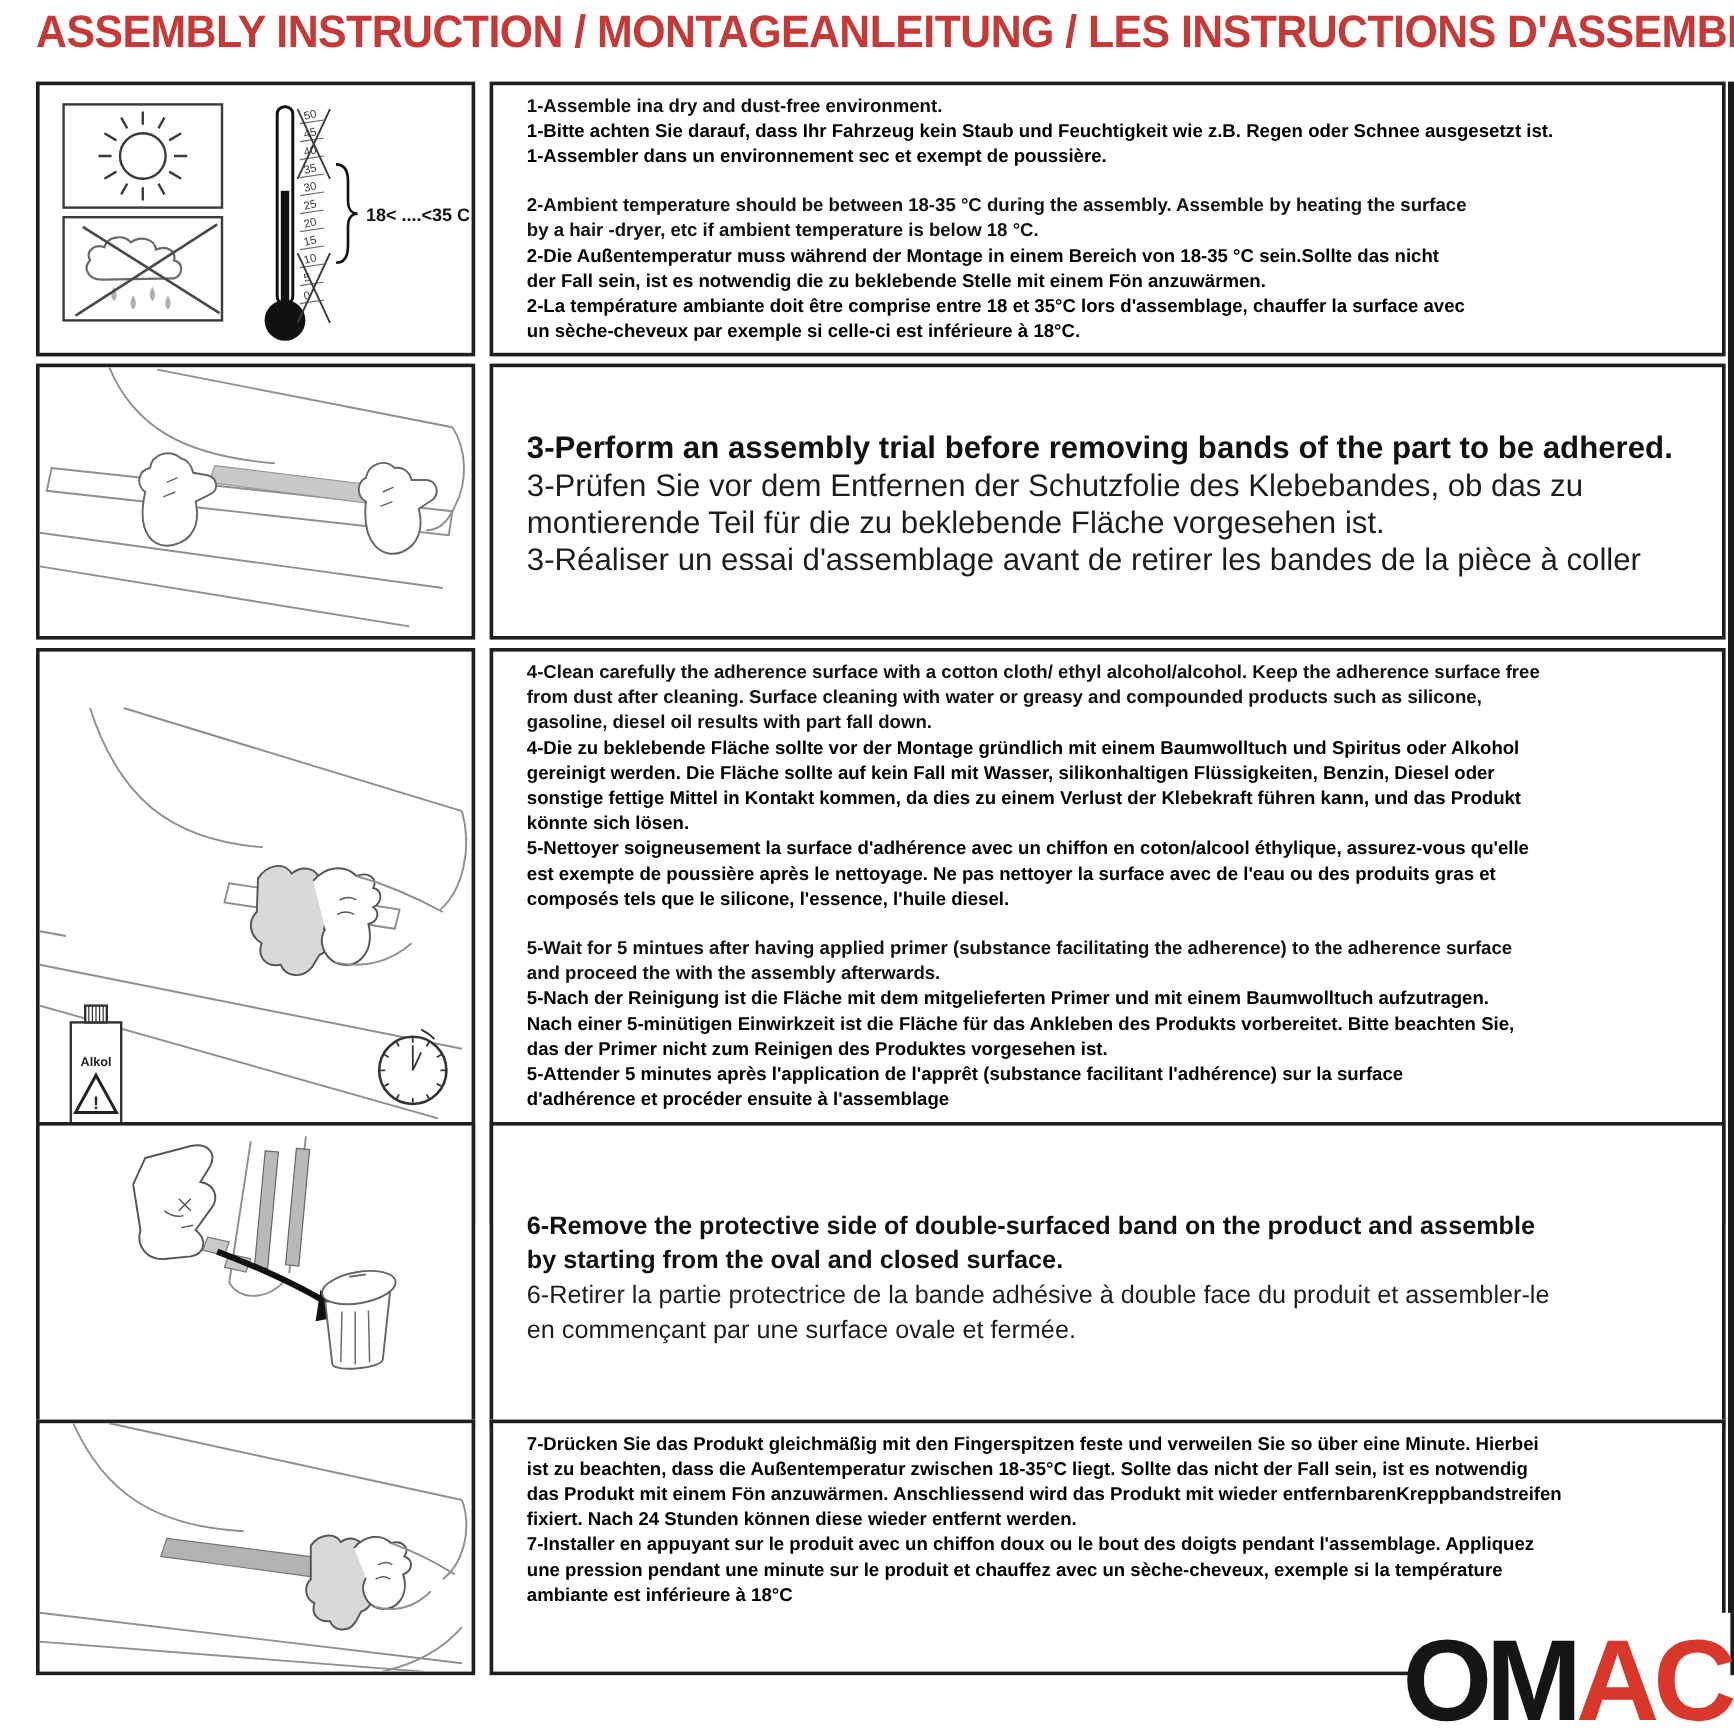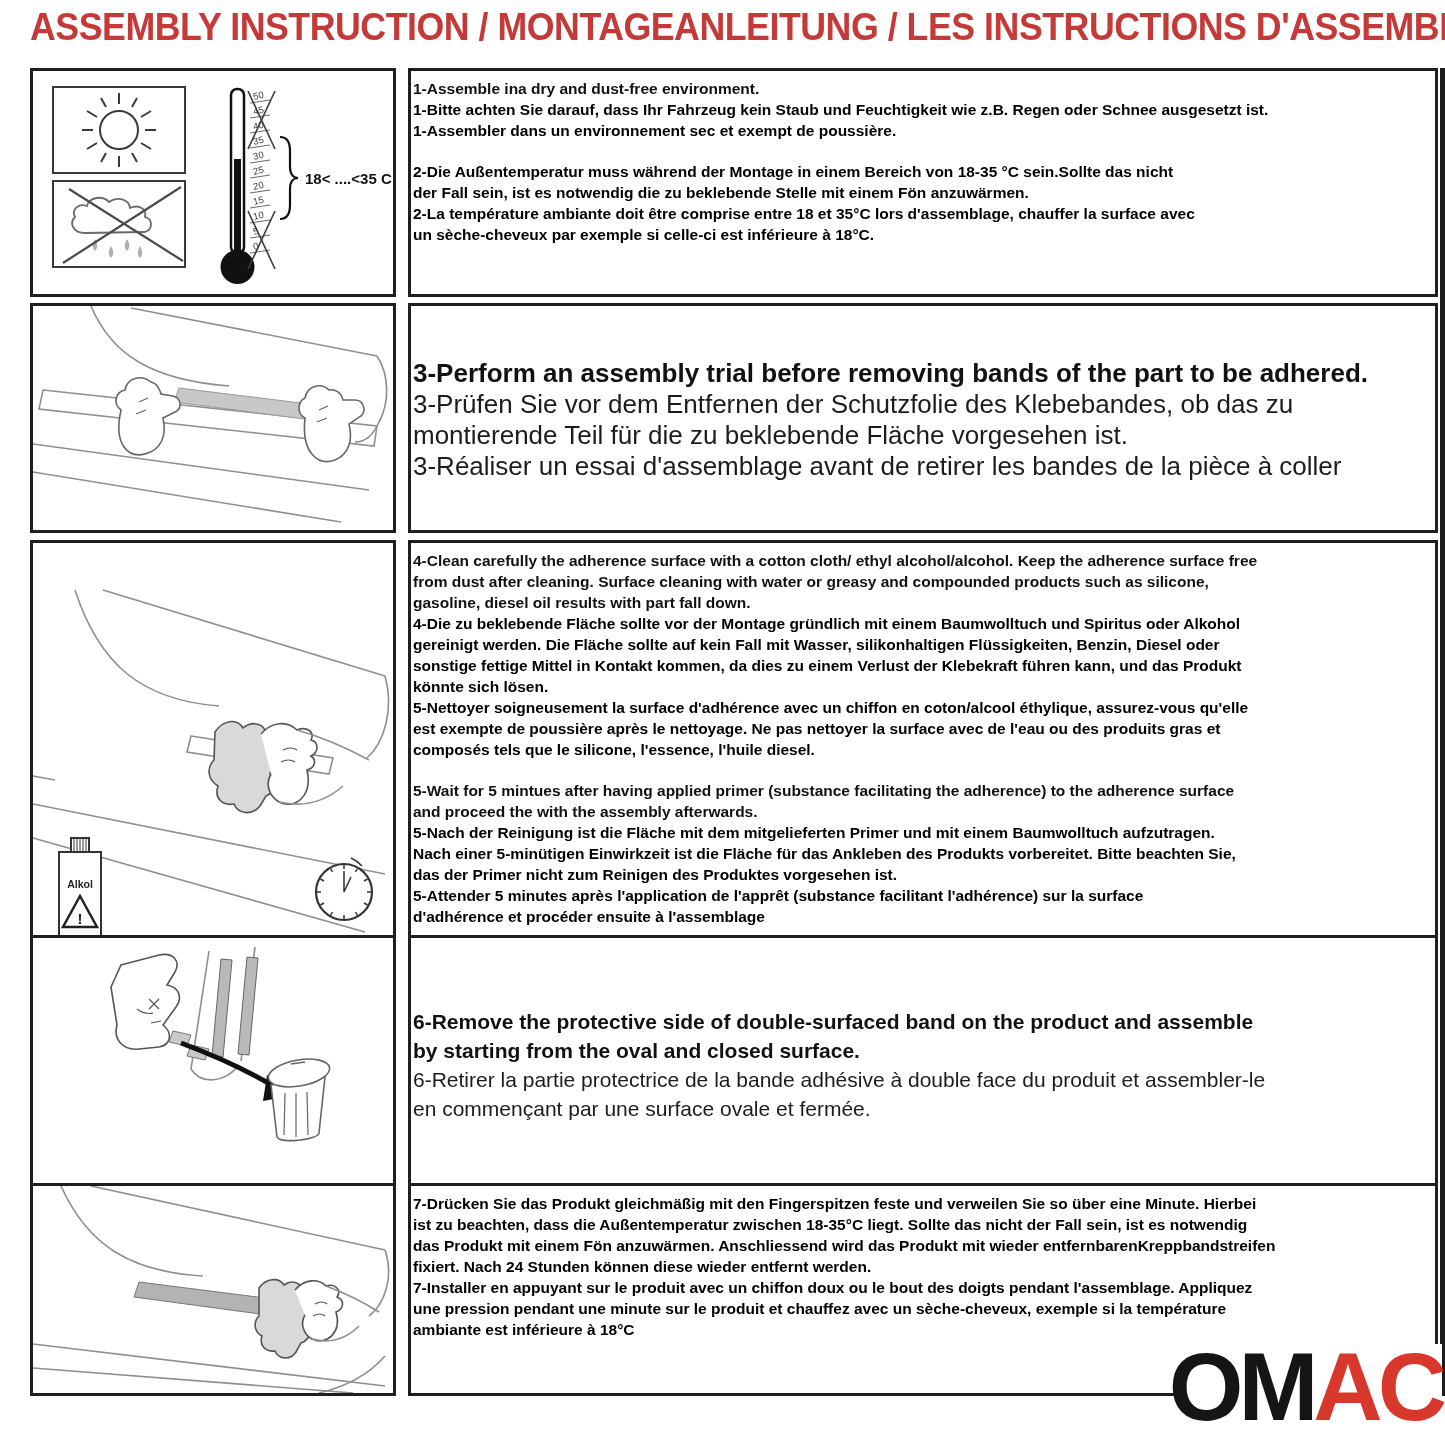--- a/index.html
+++ b/index.html
@@ -7,39 +7,39 @@
     width:1445px;height:1445px;position:relative;background:#ffffff;
     font-family:"Liberation Sans",sans-serif;color:#1c1c1c;overflow:hidden;
   }
   .title{
     position:absolute;left:30px;top:6px;margin:0;white-space:nowrap;
     font-size:38px;font-weight:bold;letter-spacing:-.5px;
     transform:scaleX(.94);transform-origin:left center;
   }
   .box{position:absolute;background:#fff;border:3px solid #1f1f1f;box-sizing:border-box;}
   .left{left:30px;width:366px;}
-  .right{left:408px;width:1030px;padding:7px 10px 4px 2px;}
+  .right{left:408px;width:1030px;padding:7px 10px 4px 28px;}
   .r1{top:68px;height:229px;}
   .r2{top:303px;height:230px;}
   .r3{top:540px;height:480px;}
   .r4{top:935px;height:256px;}
   .r5{top:1183px;height:213px;}
   .right p{margin:0;white-space:pre-line;}
   .txt-sm p{font-size:15.5px;line-height:21px;color:#000000;font-weight:bold;}
   .txt-lg{display:flex;flex-direction:column;justify-content:center;}
   .r2.txt-lg p{font-size:26px;line-height:31px;}
   .r4.txt-lg p{font-size:21px;line-height:29px;}
   .right p.b{font-weight:bold;color:#111;}
   .sp{height:20px;}
   svg{display:block;width:100%;height:100%;}
   svg text{font-family:"Liberation Sans",sans-serif;}
   .edge{position:absolute;left:1440px;top:68px;width:5px;height:1328px;background:#1c1c1c;}
   .logo{
     position:absolute;right:3px;top:1344px;width:268px;height:100px;background:#fff;
-    display:flex;align-items:flex-start;justify-content:flex-end;
+    display:flex;align-items:flex-end;justify-content:flex-end;
     font-size:96px;font-weight:bold;letter-spacing:-5px;line-height:.9;
   }
 </style>
 </head>
 <body>
 
 <h1 class="title" style="color: rgb(196, 58, 56);">ASSEMBLY INSTRUCTION / MONTAGEANLEITUNG / LES INSTRUCTIONS D'ASSEMBLAGE</h1>
 
 <section class="box left r1">
   <svg viewBox="0 0 360 223">
@@ -110,20 +110,22 @@
       <path d="M 247,66 C 255,66 257,72 257,80 L 257,96 C 257,104 261,107 265,107 C 261,107 257,110 257,118 L 257,134 C 257,142 255,148 247,148" fill="none" stroke="#111" stroke-width="2.2"></path>
       <text x="272" y="113" font-size="15" font-weight="bold" fill="#111">18&lt; ....&lt;35 C</text>
     </g>
   </svg>
 </section>
 <section class="box right r1 txt-sm">
   <p class="b">1-Assemble ina dry and dust-free environment.</p>
   <p>1-Bitte achten Sie darauf, dass Ihr Fahrzeug kein Staub und Feuchtigkeit wie z.B. Regen oder Schnee ausgesetzt ist.</p>
   <p>1-Assembler dans un environnement sec et exempt de poussière.</p>
   <div class="sp"></div>
+  <p class="b">2-Ambient temperature should be between 18-35 °C  during the assembly. Assemble by heating the surface
+by a hair -dryer, etc if ambient temperature is below 18 °C.</p>
   <p>2-Die Außentemperatur muss während der Montage in einem Bereich von 18-35 °C  sein.Sollte das nicht
 der Fall sein, ist es notwendig die zu beklebende Stelle mit einem Fön anzuwärmen.</p>
   <p>2-La température ambiante doit être comprise entre 18 et 35°C lors d'assemblage, chauffer la surface avec
 un sèche-cheveux par exemple si celle-ci est inférieure à 18°C.</p>
 </section>
 
 <section class="box left r2">
   <svg viewBox="0 0 360 224">
     <g fill="none" stroke="#8f8f8f" stroke-width="1.6">
       <path d="M 58,0 C 78,48 118,74 196,80"></path>

